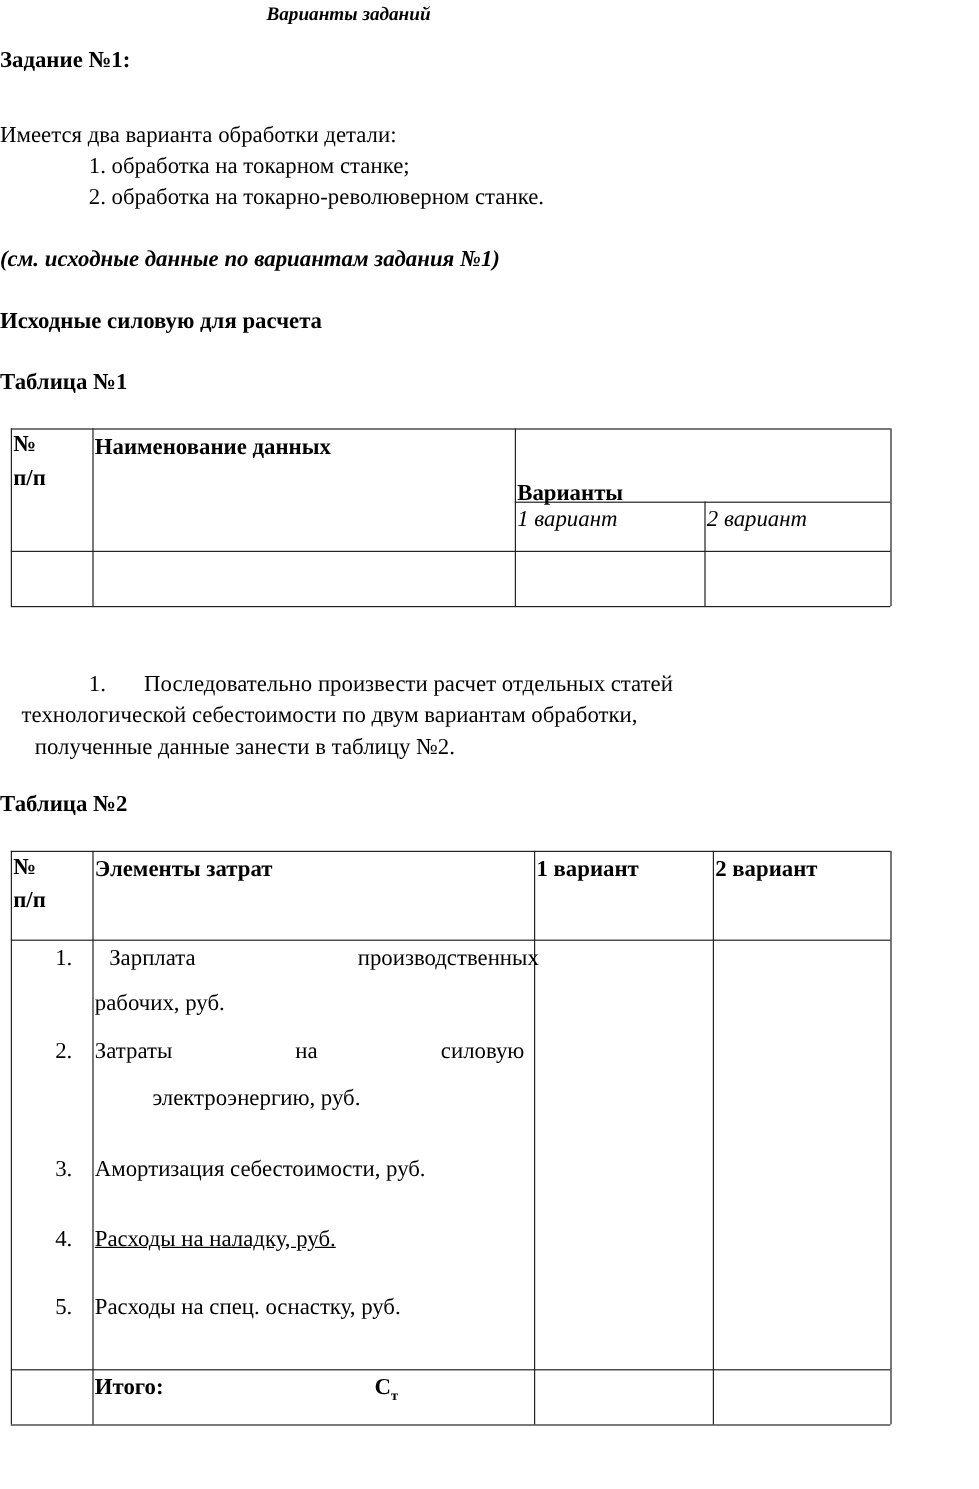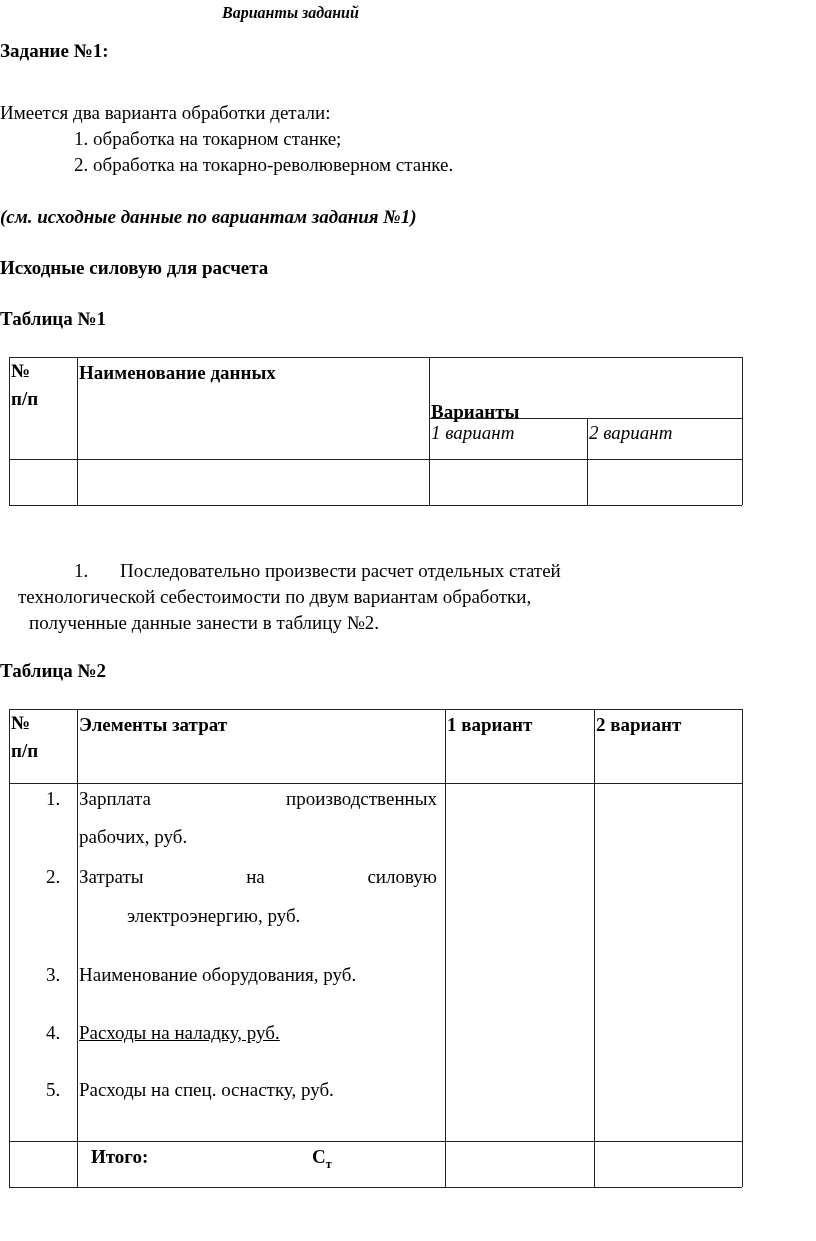--- a/index.html
+++ b/index.html
@@ -77,43 +77,43 @@
   <div class="line-v" style="left:594px;top:709px;height:478px;"></div>
   <div class="line-v" style="left:742px;top:709px;height:478px;"></div>
 
   <div class="t b" style="left:11px;top:712px;">№</div>
   <div class="t b" style="left:11px;top:740px;">п/п</div>
   <div class="t b" style="left:79px;top:714px;">Элементы затрат</div>
   <div class="t b" style="left:447px;top:714px;">1 вариант</div>
   <div class="t b" style="left:596px;top:714px;">2 вариант</div>
 
   <div class="t" style="left:46px;top:788px;">1.</div>
-  <div class="just" style="left:79px;top:788px;width:358px;">
+  <div class="just" style="left:79px;top:788px;width:358px;padding-left:12px;">
     <span>Зарплата</span>
     <span>производственных</span>
   </div>
   <div class="t" style="left:79px;top:826px;">рабочих, руб.</div>
 
   <div class="t" style="left:46px;top:866px;">2.</div>
   <div class="just" style="left:79px;top:866px;width:358px;">
     <span>Затраты</span>
     <span>на</span>
     <span>силовую</span>
   </div>
   <div class="t" style="left:79px;top:905px;margin-left:48px;">электроэнергию, руб.</div>
 
   <div class="t" style="left:46px;top:964px;">3.</div>
-  <div class="t" style="left:79px;top:964px;">Наименование оборудования, руб.</div>
+  <div class="t" style="left:79px;top:964px;">Амортизация себестоимости, руб.</div>
 
   <div class="t" style="left:46px;top:1022px;">4.</div>
   <div class="t" style="left:79px;top:1022px;text-decoration:underline;">Расходы на наладку, руб.</div>
 
   <div class="t" style="left:46px;top:1079px;">5.</div>
   <div class="t" style="left:79px;top:1079px;text-align:center;">Расходы на спец. оснастку, руб.</div>
 
   <div class="cell" style="left:446px;top:784px;width:148px;height:357px;"></div>
   <div class="cell" style="left:595px;top:784px;width:147px;height:357px;"></div>
 
-  <div class="t b" style="left:79px;top:1146px;padding-left:12px;">Итого:</div>
+  <div class="t b" style="left:79px;top:1146px;">Итого:</div>
   <div class="t b" style="left:312px;top:1146px;"><span>С</span><sub style="font-size:12px;">т</sub></div>
   <div class="cell" style="left:446px;top:1142px;width:148px;height:45px;"></div>
   <div class="cell" style="left:595px;top:1142px;width:147px;height:45px;"></div>
 </div>
 
 </body></html>

